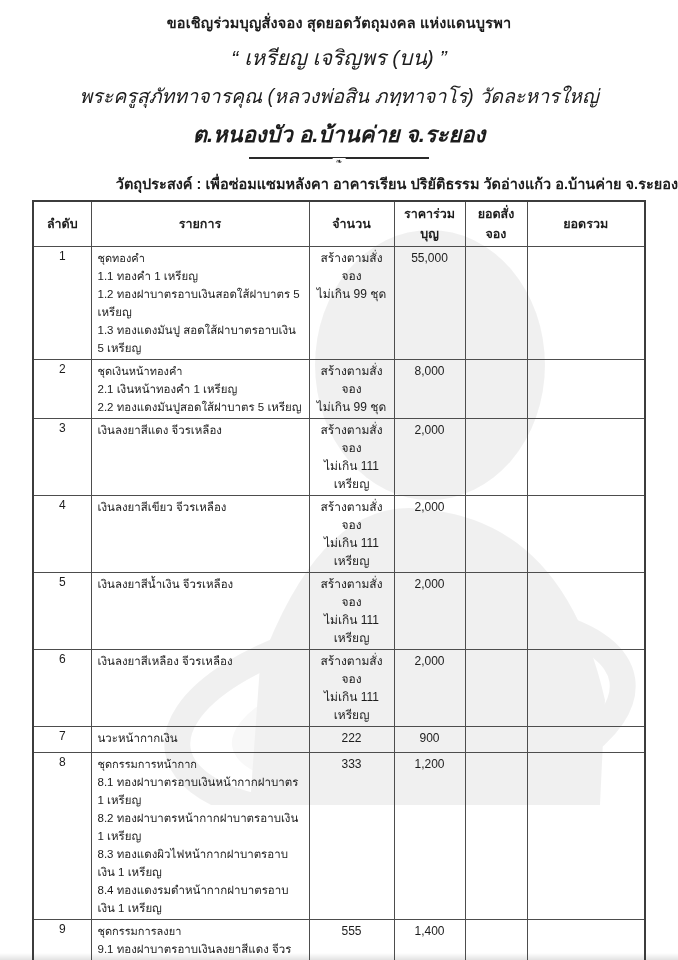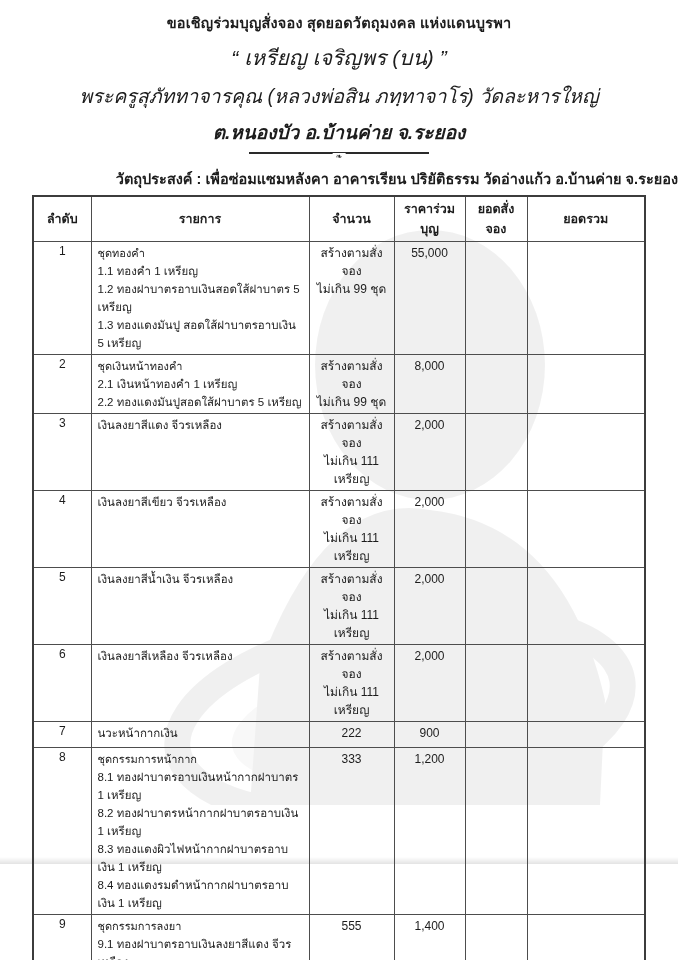--- a/index.html
+++ b/index.html
@@ -4,36 +4,36 @@
 <style>
   * { box-sizing: border-box; margin: 0; padding: 0; }
   html, body { width: 678px; height: 960px; }
   body {
     font-family: "Liberation Sans", "DejaVu Sans", sans-serif;
     background: #ffffff;
     color: #1c1c1c;
     position: relative;
     overflow: hidden;
   }
-  .page { position: relative; width: 678px; height: 864px; background: #fff; }
+  .page { position: relative; width: 678px; height: 960px; background: #fff; }
 
   
   .watermark {
     position: absolute; top: 215px; left: 150px; width: 520px; height: 590px;
     opacity: 0.055; z-index: 0; pointer-events: none;
   }
 
   .content { position: relative; z-index: 1; }
 
   
   .header { text-align: center; padding-top: 8px; }
   .t-line1 { font-size: 14.5px; font-weight: bold; letter-spacing: .2px; padding: 3px 0 2px; }
   .t-line2 { font-size: 21px;  font-weight: normal; font-style: italic; padding: 5px 0 3px; }
   .t-line3 { font-size: 19.5px; font-weight: normal; font-style: italic; padding: 4px 0 2px; }
-  .t-line4 { font-size: 19px;  font-weight: bold; font-style: italic; padding: 3px 0 0; }
+  .t-line4 { font-size: 22px;  font-weight: bold; font-style: italic; padding: 3px 0 0; }
 
   .divider { width: 180px; margin: 5px auto 2px; position: relative; height: 9px; }
   .divider .rule { border-top: 2px solid #2a2a2a; }
   .divider .mark {
     position: absolute; left: 50%; top: 1px; transform: translateX(-50%);
     font-size: 8px; line-height: 8px; color: #2a2a2a; background: #fff; padding: 0 3px;
   }
 
   .purpose { text-align: right; font-size: 14.5px; font-weight: bold; padding: 4px 0 5px; }
 

